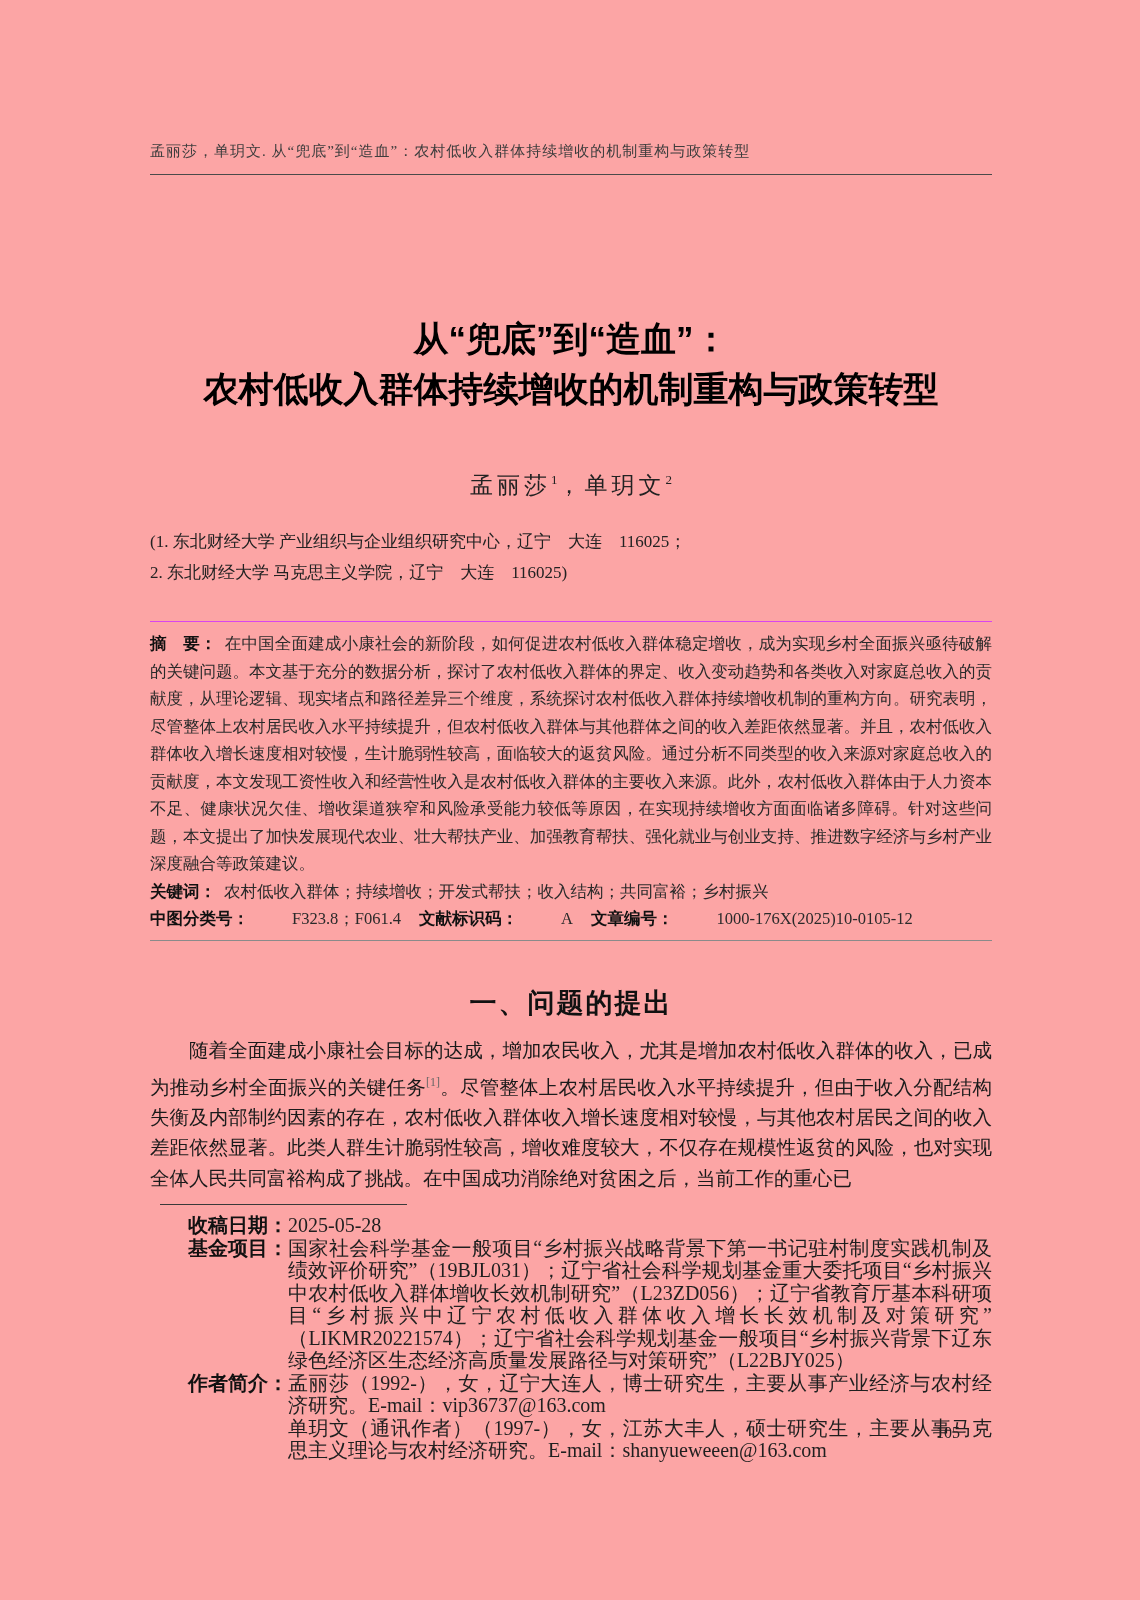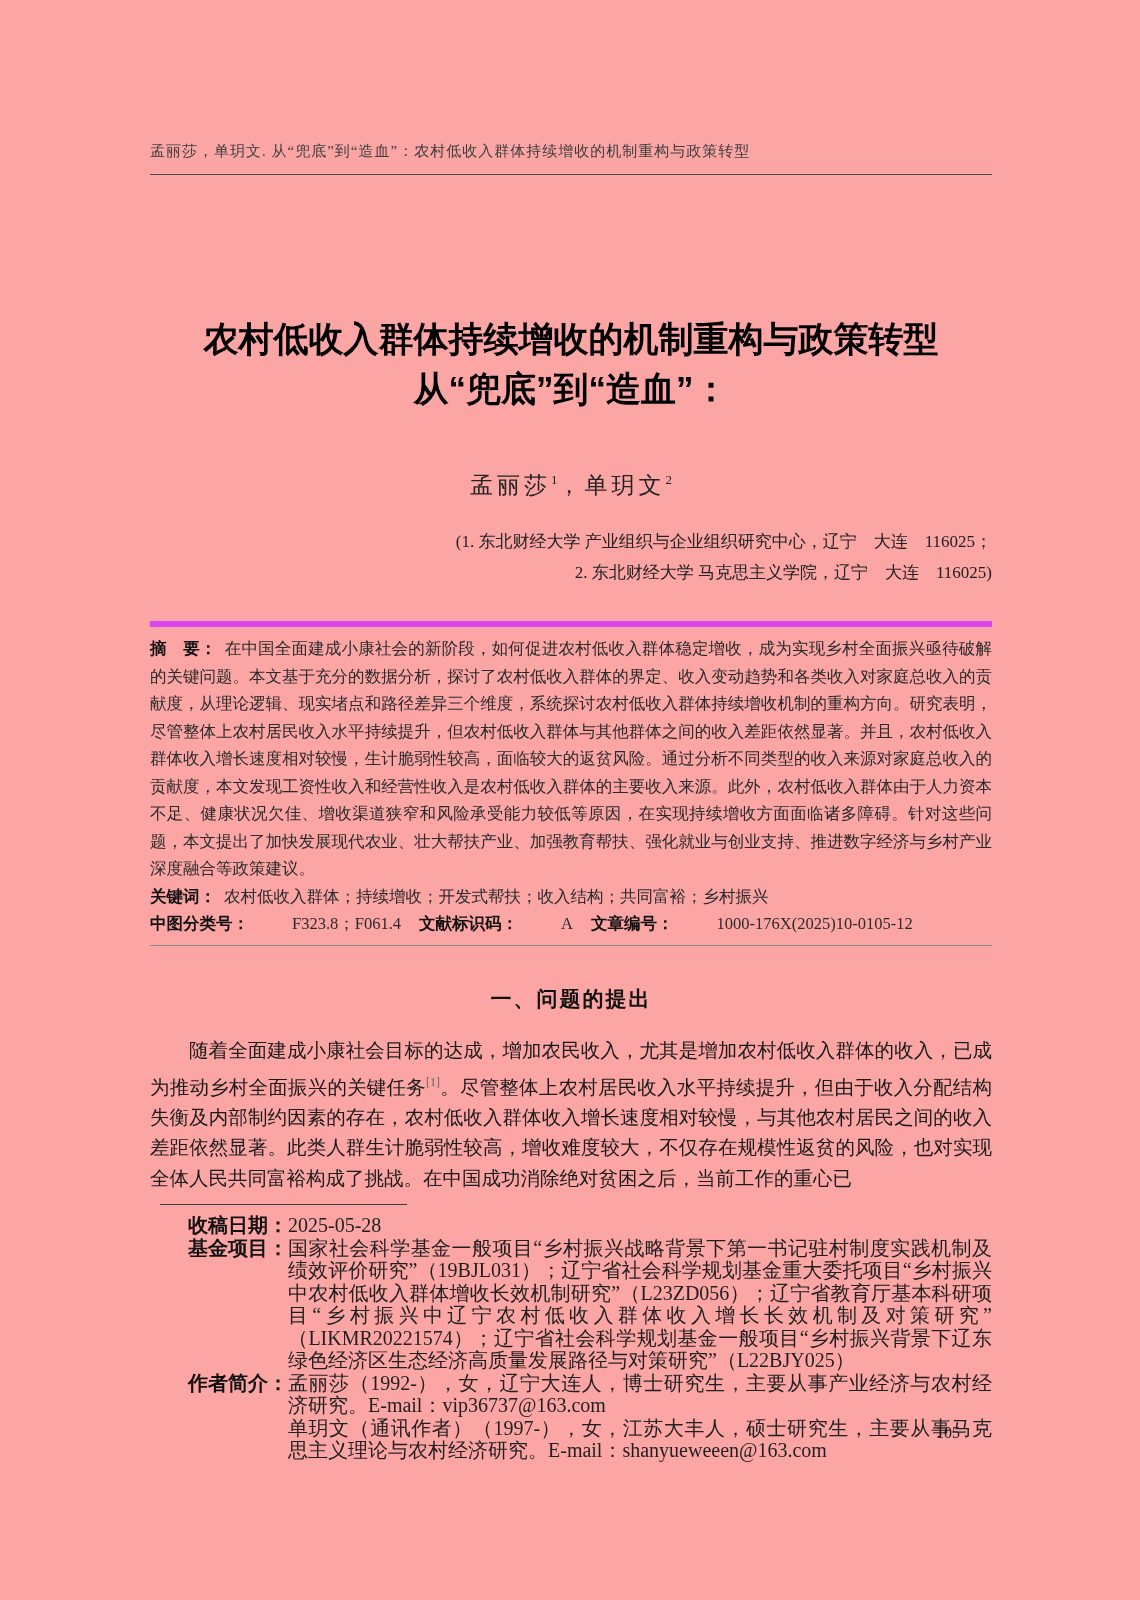--- a/index.html
+++ b/index.html
@@ -28,41 +28,41 @@
   .t-line{display:block;}
   
   .authors{
     position:absolute;left:150px;top:470px;width:842px;
     text-align:center;font-size:23px;letter-spacing:4px;color:#222;
   }
   .authors sup{font-size:13px;letter-spacing:0;}
   
   .affiliations{
     position:absolute;left:150px;top:526px;width:842px;
-    text-align:right;font-size:17px;line-height:31px;color:#222;
+    text-align:left;font-size:17px;line-height:31px;color:#222;
   }
   
   .abstract-box{
     position:absolute;left:150px;top:621px;width:842px;
-    border-top:6px solid #d946ef;border-bottom:1px solid #8a8a8a;
+    border-top:1px solid #d946ef;border-bottom:1px solid #8a8a8a;
     padding:8px 0 7px 0;
   }
   .abstract-box p{margin:0;font-size:16.5px;line-height:27.5px;color:#2a2a2a;}
   .abstract{text-align:justify;}
   .lbl{
     font-family:"Liberation Sans",sans-serif;font-weight:700;color:#111;
     margin-right:8px;font-style:normal;
   }
   .gap{margin-left:18px;font-family:Liberation Serif, serif;}
   .meta-line .val{margin-right:0;margin-left:35px;}
   
   .section-heading{
     position:absolute;left:150px;top:985px;width:842px;margin:0;
     text-align:center;font-family:Liberation Mono, monospace;
-    font-weight:700;font-size:21px;color:#111;letter-spacing:2px;
+    font-weight:700;font-size:27px;color:#111;letter-spacing:2px;
   }
   
   .body-para{
     position:absolute;left:150px;top:1036px;width:842px;margin:0;
     font-size:19.5px;line-height:30.5px;text-align:justify;
     text-indent:2em;color:#1a1a1a;
   }
   .ref{font-size:12px;color:#666;}
   
   .footnotes{
@@ -85,22 +85,22 @@
 </head>
 <body>
 
 <div class="page">
 
   <header class="running-header">
     <span>孟丽莎，单玥文. 从“兜底”到“造血”：农村低收入群体持续增收的机制重构与政策转型</span>
   </header>
 
   <h1 class="title">
+    <span class="t-line">从“兜底”到“造血”：</span>
     <span class="t-line">农村低收入群体持续增收的机制重构与政策转型</span>
-    <span class="t-line">从“兜底”到“造血”：</span>
   </h1>
 
   <div class="authors"><span>孟丽莎</span><sup>1</sup><span>，</span><span>单玥文</span><sup>2</sup></div>
 
   <div class="affiliations">
     <div>(1. 东北财经大学 产业组织与企业组织研究中心，辽宁　大连　116025；</div>
     <div>2. 东北财经大学 马克思主义学院，辽宁　大连　116025)</div>
   </div>
 
   <section class="abstract-box">

